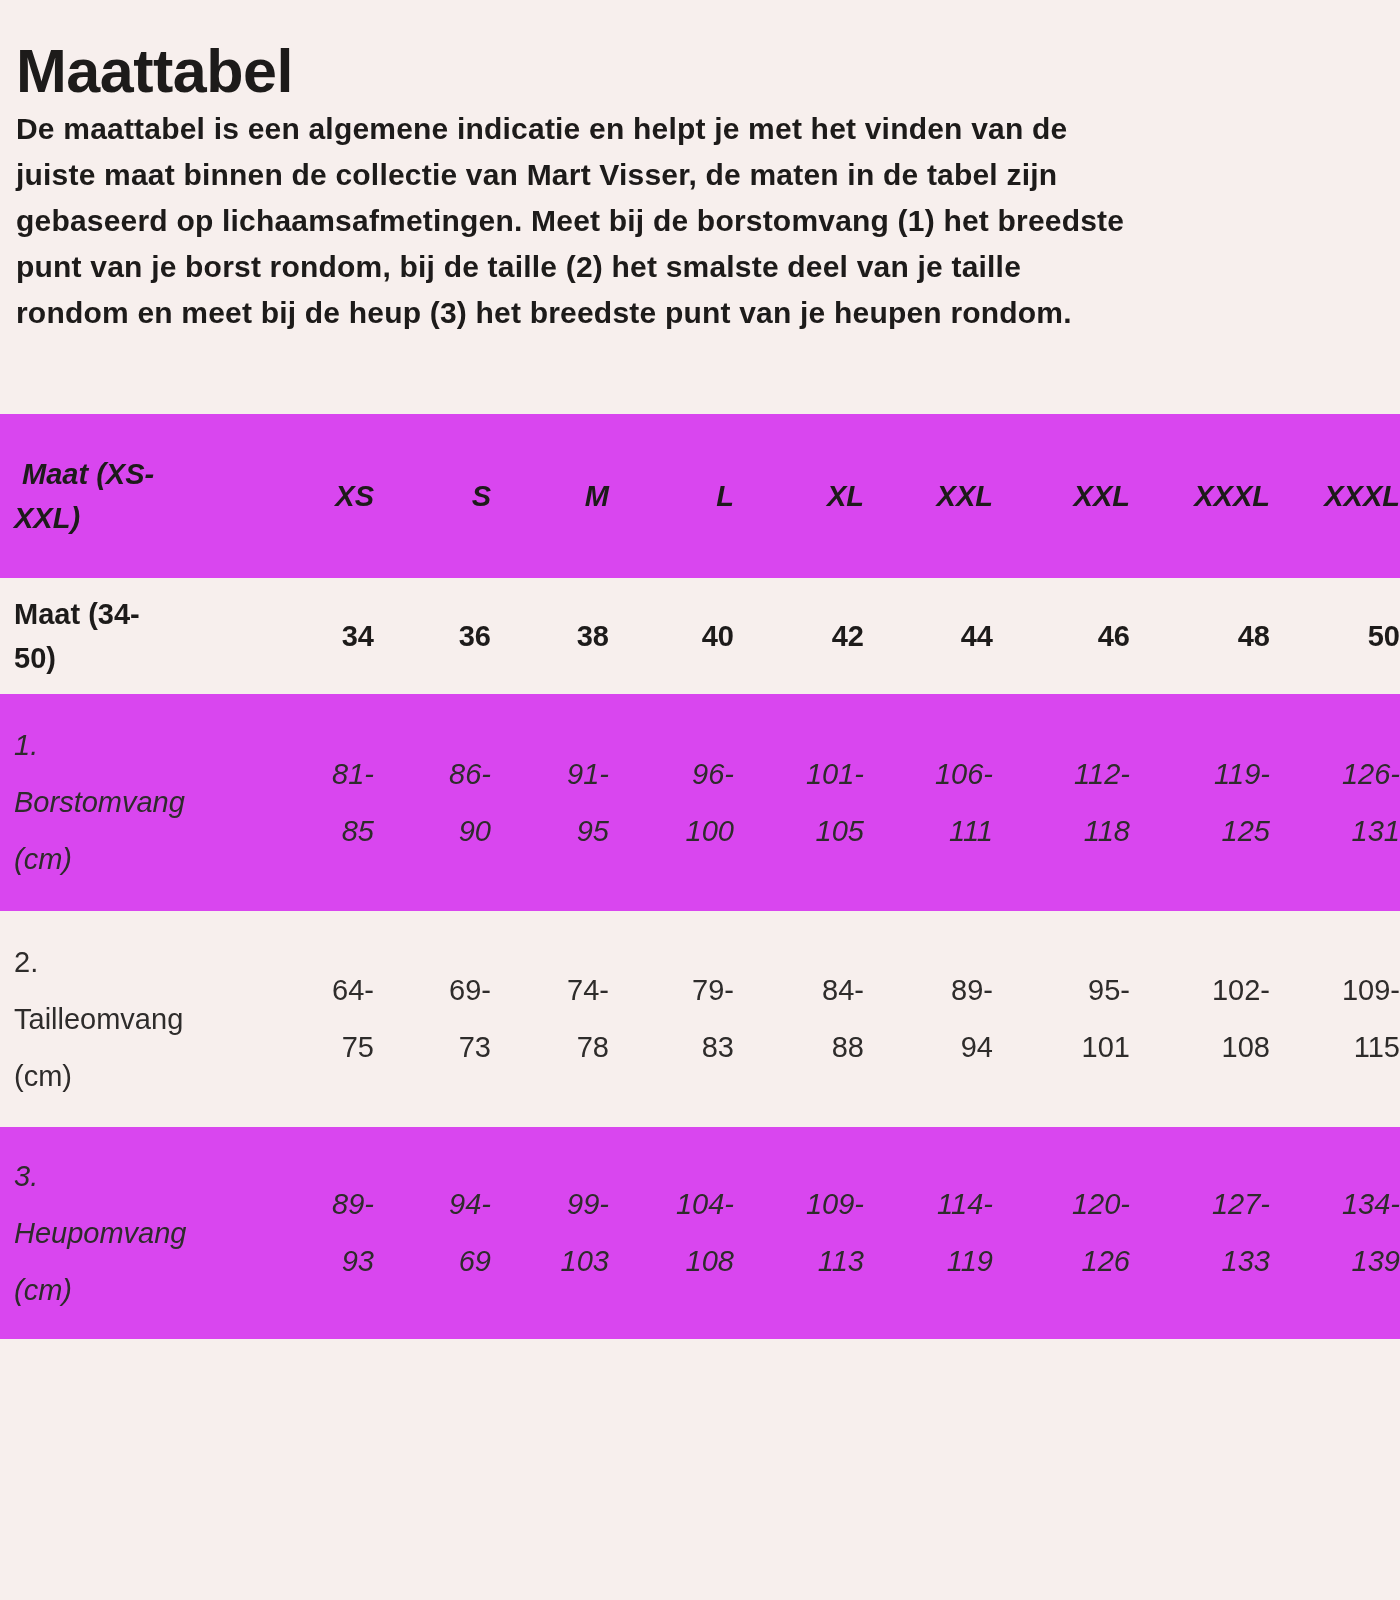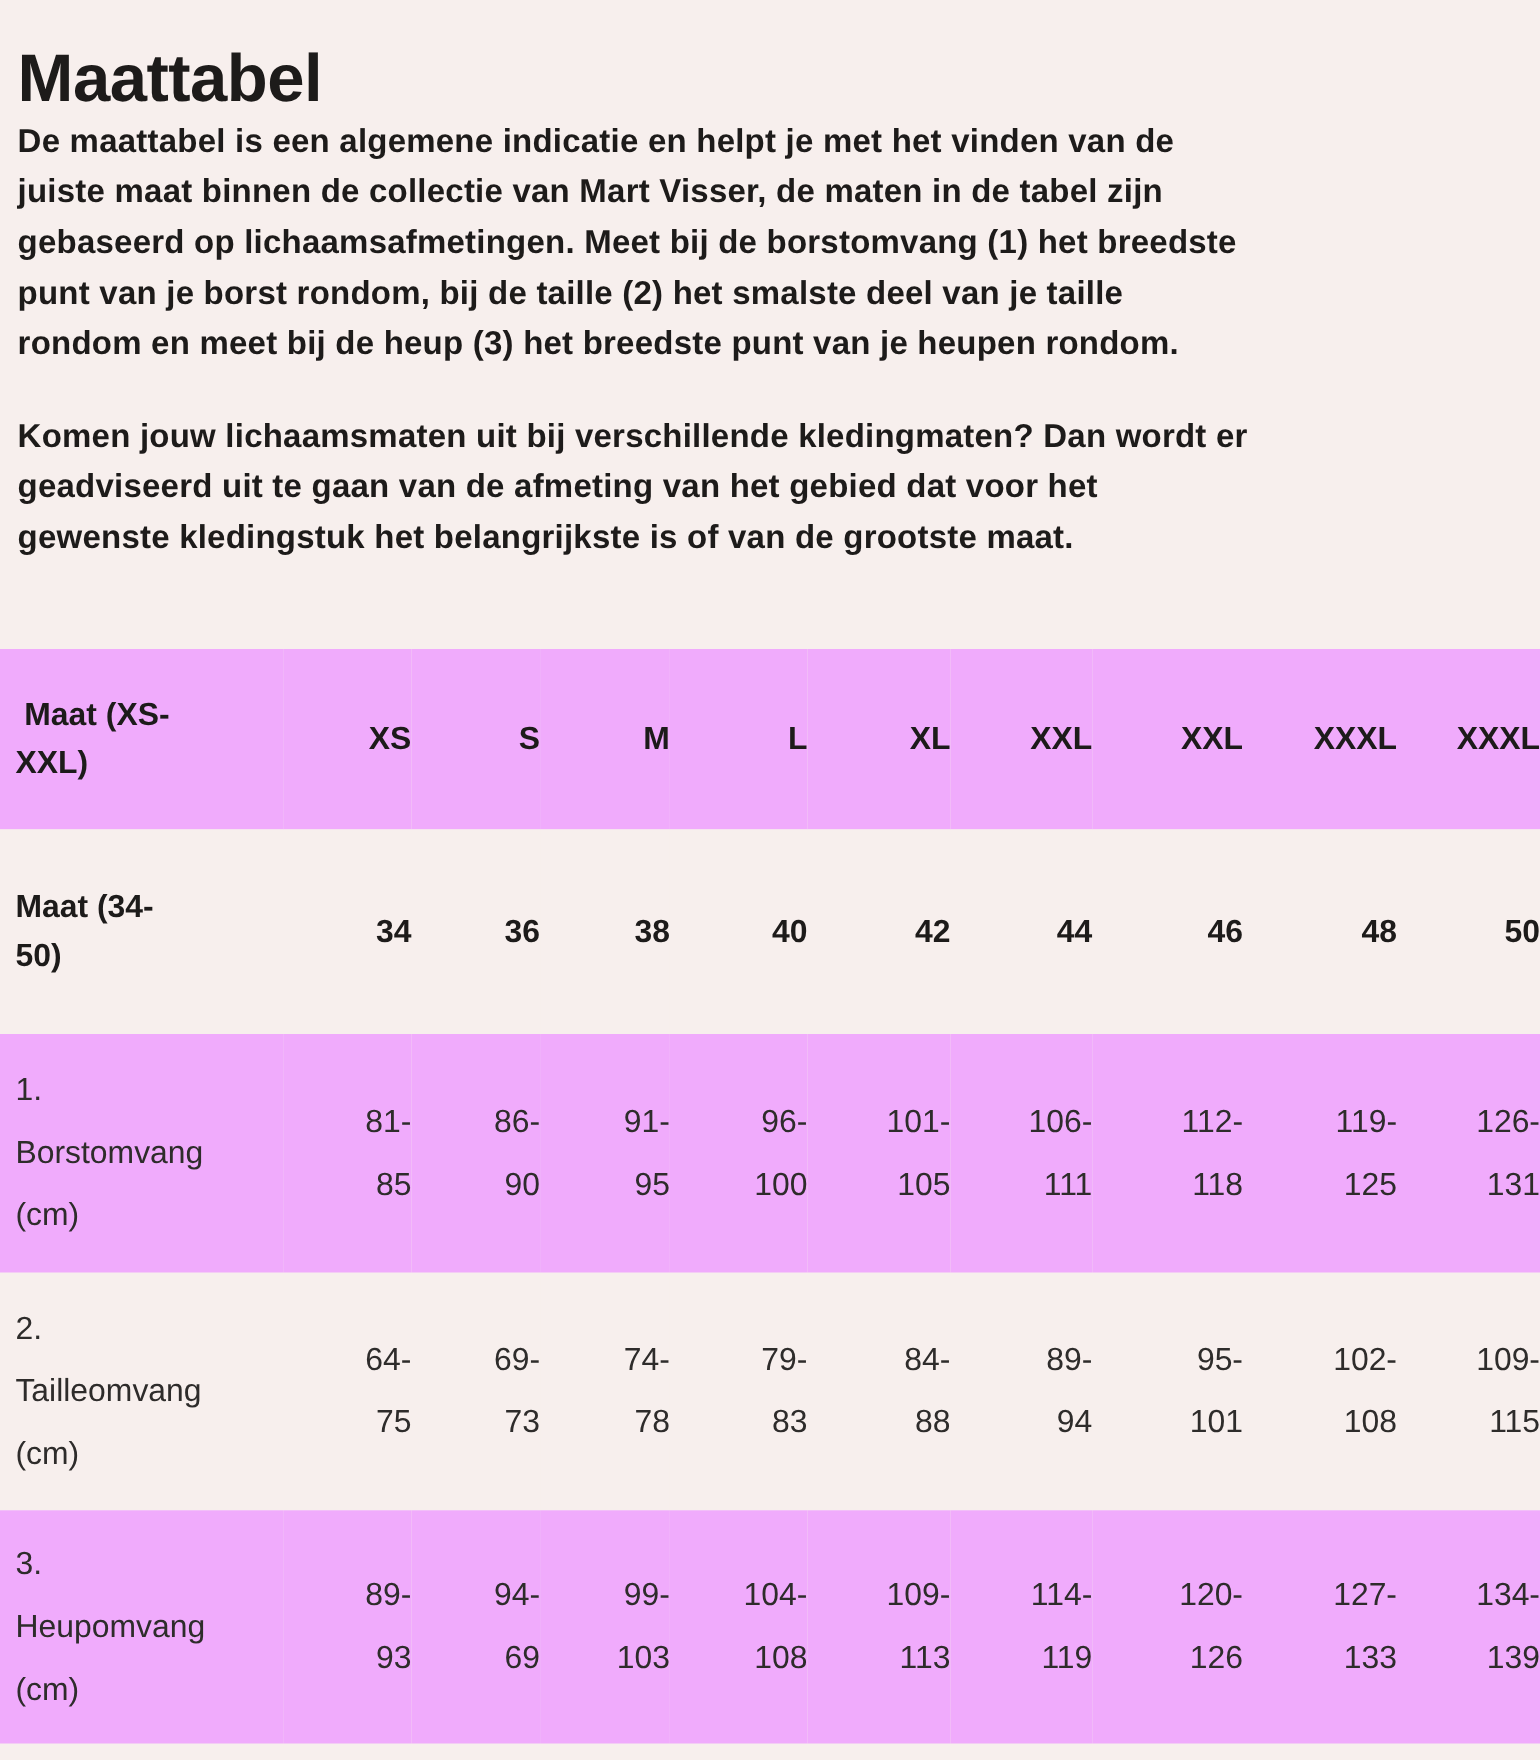--- a/index.html
+++ b/index.html
@@ -36,24 +36,24 @@
   col.c1 { width: 116px; }
   col.c2 { width: 117px; }
   col.c3 { width: 118px; }
   col.c4 { width: 125px; }
   col.c5 { width: 130px; }
   col.c6 { width: 129px; }
   col.c7 { width: 137px; }
   col.c8 { width: 140px; }
   col.c9 { width: 130px; }
 
-  tr.row-white { background: #f0abfc; }
+  tr.row-white { background: #d946ef; font-style: italic; }
   tr.row-pink  { background: #f7efed; }
   tr.r0 { height: 164px; }
-  tr.r1 { height: 186px; }
+  tr.r1 { height: 116px; }
   tr.r2 { height: 217px; }
   tr.r3 { height: 216px; }
   tr.r4 { height: 212px; }
 
   td {
     vertical-align: middle;
     text-align: right;
     white-space: pre-line;
     font-size: 29px;
   }
@@ -64,23 +64,20 @@
 </head>
 <body>
 
 <div class="intro">
   <h1 class="page-title">Maattabel</h1>
   <p class="para">De maattabel is een algemene indicatie en helpt je met het vinden van de
 juiste maat binnen de collectie van Mart Visser, de maten in de tabel zijn
 gebaseerd op lichaamsafmetingen. Meet bij de borstomvang (1) het breedste
 punt van je borst rondom, bij de taille (2) het smalste deel van je taille
 rondom en meet bij de heup (3) het breedste punt van je heupen rondom.</p>
-  <p class="para second">Komen jouw lichaamsmaten uit bij verschillende kledingmaten? Dan wordt er
-geadviseerd uit te gaan van de afmeting van het gebied dat voor het
-gewenste kledingstuk het belangrijkste is of van de grootste maat.</p>
 </div>
 
 <table class="size-table">
   <colgroup>
     <col class="c-label">
       <col class="c1">
       <col class="c2">
       <col class="c3">
       <col class="c4">
     <col class="c5">

